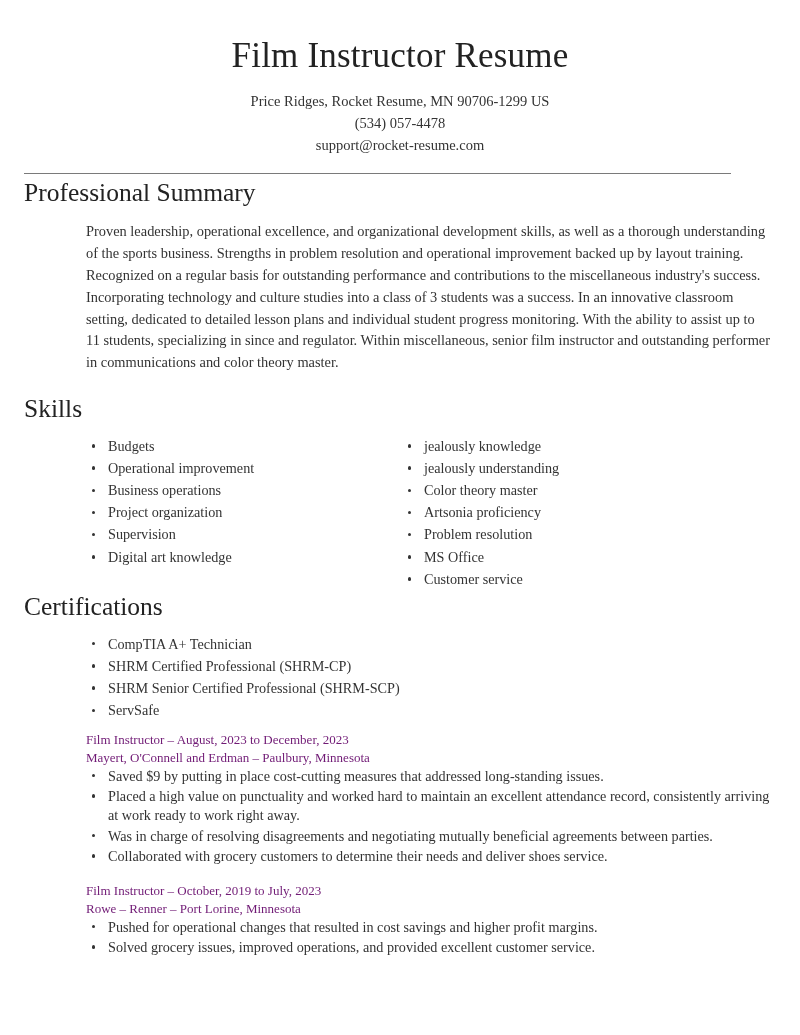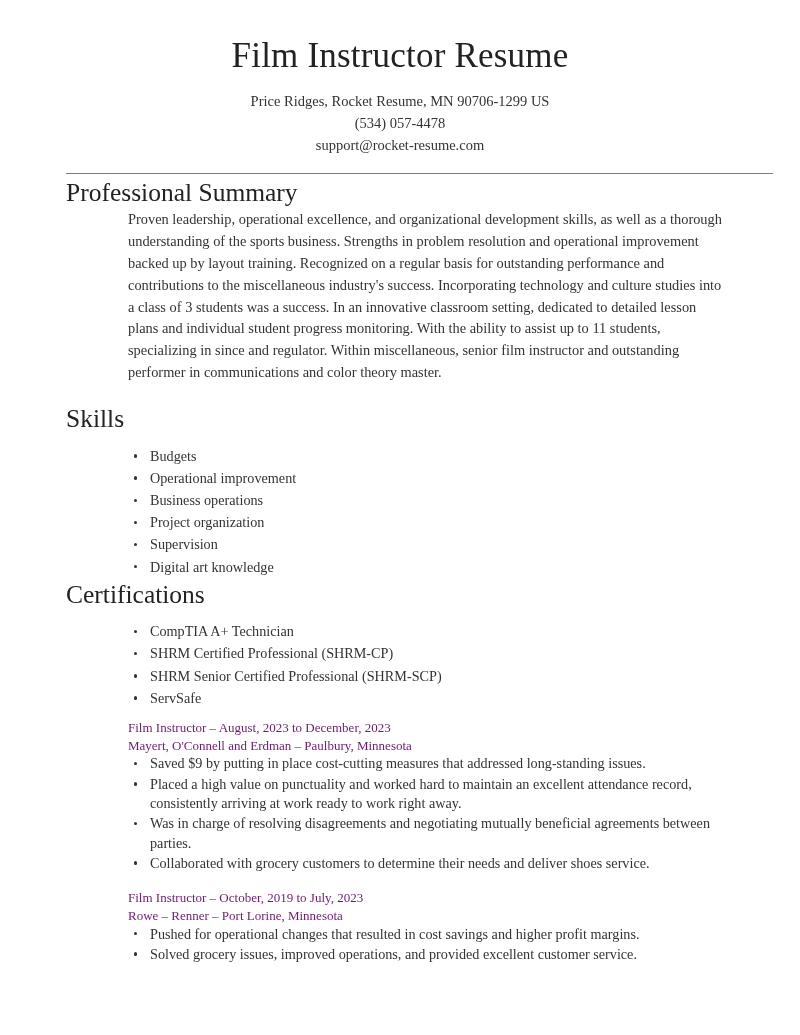--- a/index.html
+++ b/index.html
@@ -14,21 +14,21 @@
     font-family: "Liberation Serif", "DejaVu Serif", serif;
     color: #333333;
     -webkit-font-smoothing: antialiased;
   }
 
   .page {
     width: 800px;
     height: 1035px;
     position: relative;
     box-sizing: border-box;
-    padding: 0 66px;
+    padding: 0 24px;
   }
 
   
   .doc-header {
     padding-top: 36px;
     text-align: center;
   }
   .doc-title {
     font-size: 35px;
     font-weight: normal;
@@ -116,21 +116,21 @@
     line-height: 1.36;
     color: #701a75;
   }
   ul.job-bullets > li {
     line-height: 1.36;
     margin-bottom: 1px;
   }
 
   
   .sp-summary-head { margin-top: 4px; }
-  .sp-summary-body { margin-top: 0; }
+  .sp-summary-body { margin-top: 12px; }
 
   .sp-skills-head { margin-top: 20px; }
   .sp-skills-body { margin-top: 12px; }
 
   .sp-certs-head { }
   .sp-certs-body { margin-top: 12px; }
 
   .sp-work-head { margin-top: 15px; }
   .sp-work-body { margin-top: 12px; }
 
@@ -162,20 +162,29 @@
     <div class="section-body sp-skills-body">
       <div class="skills-grid">
         <ul class="bullets">
           <li>Budgets</li>
           <li>Operational improvement</li>
           <li>Business operations</li>
           <li>Project organization</li>
           <li>Supervision</li>
           <li>Digital art knowledge</li>
         </ul>
+        <ul class="bullets">
+          <li>jealously knowledge</li>
+          <li>jealously understanding</li>
+          <li>Color theory master</li>
+          <li>Artsonia proficiency</li>
+          <li>Problem resolution</li>
+          <li>MS Office</li>
+          <li>Customer service</li>
+        </ul>
       </div>
     </div>
   </div>
 
   <div class="section">
     <h2 class="section-heading sp-certs-head">Certifications</h2>
     <div class="section-body sp-certs-body">
       <ul class="bullets cert-list">
         <li>CompTIA A+ Technician</li>
         <li>SHRM Certified Professional (SHRM-CP)</li>

